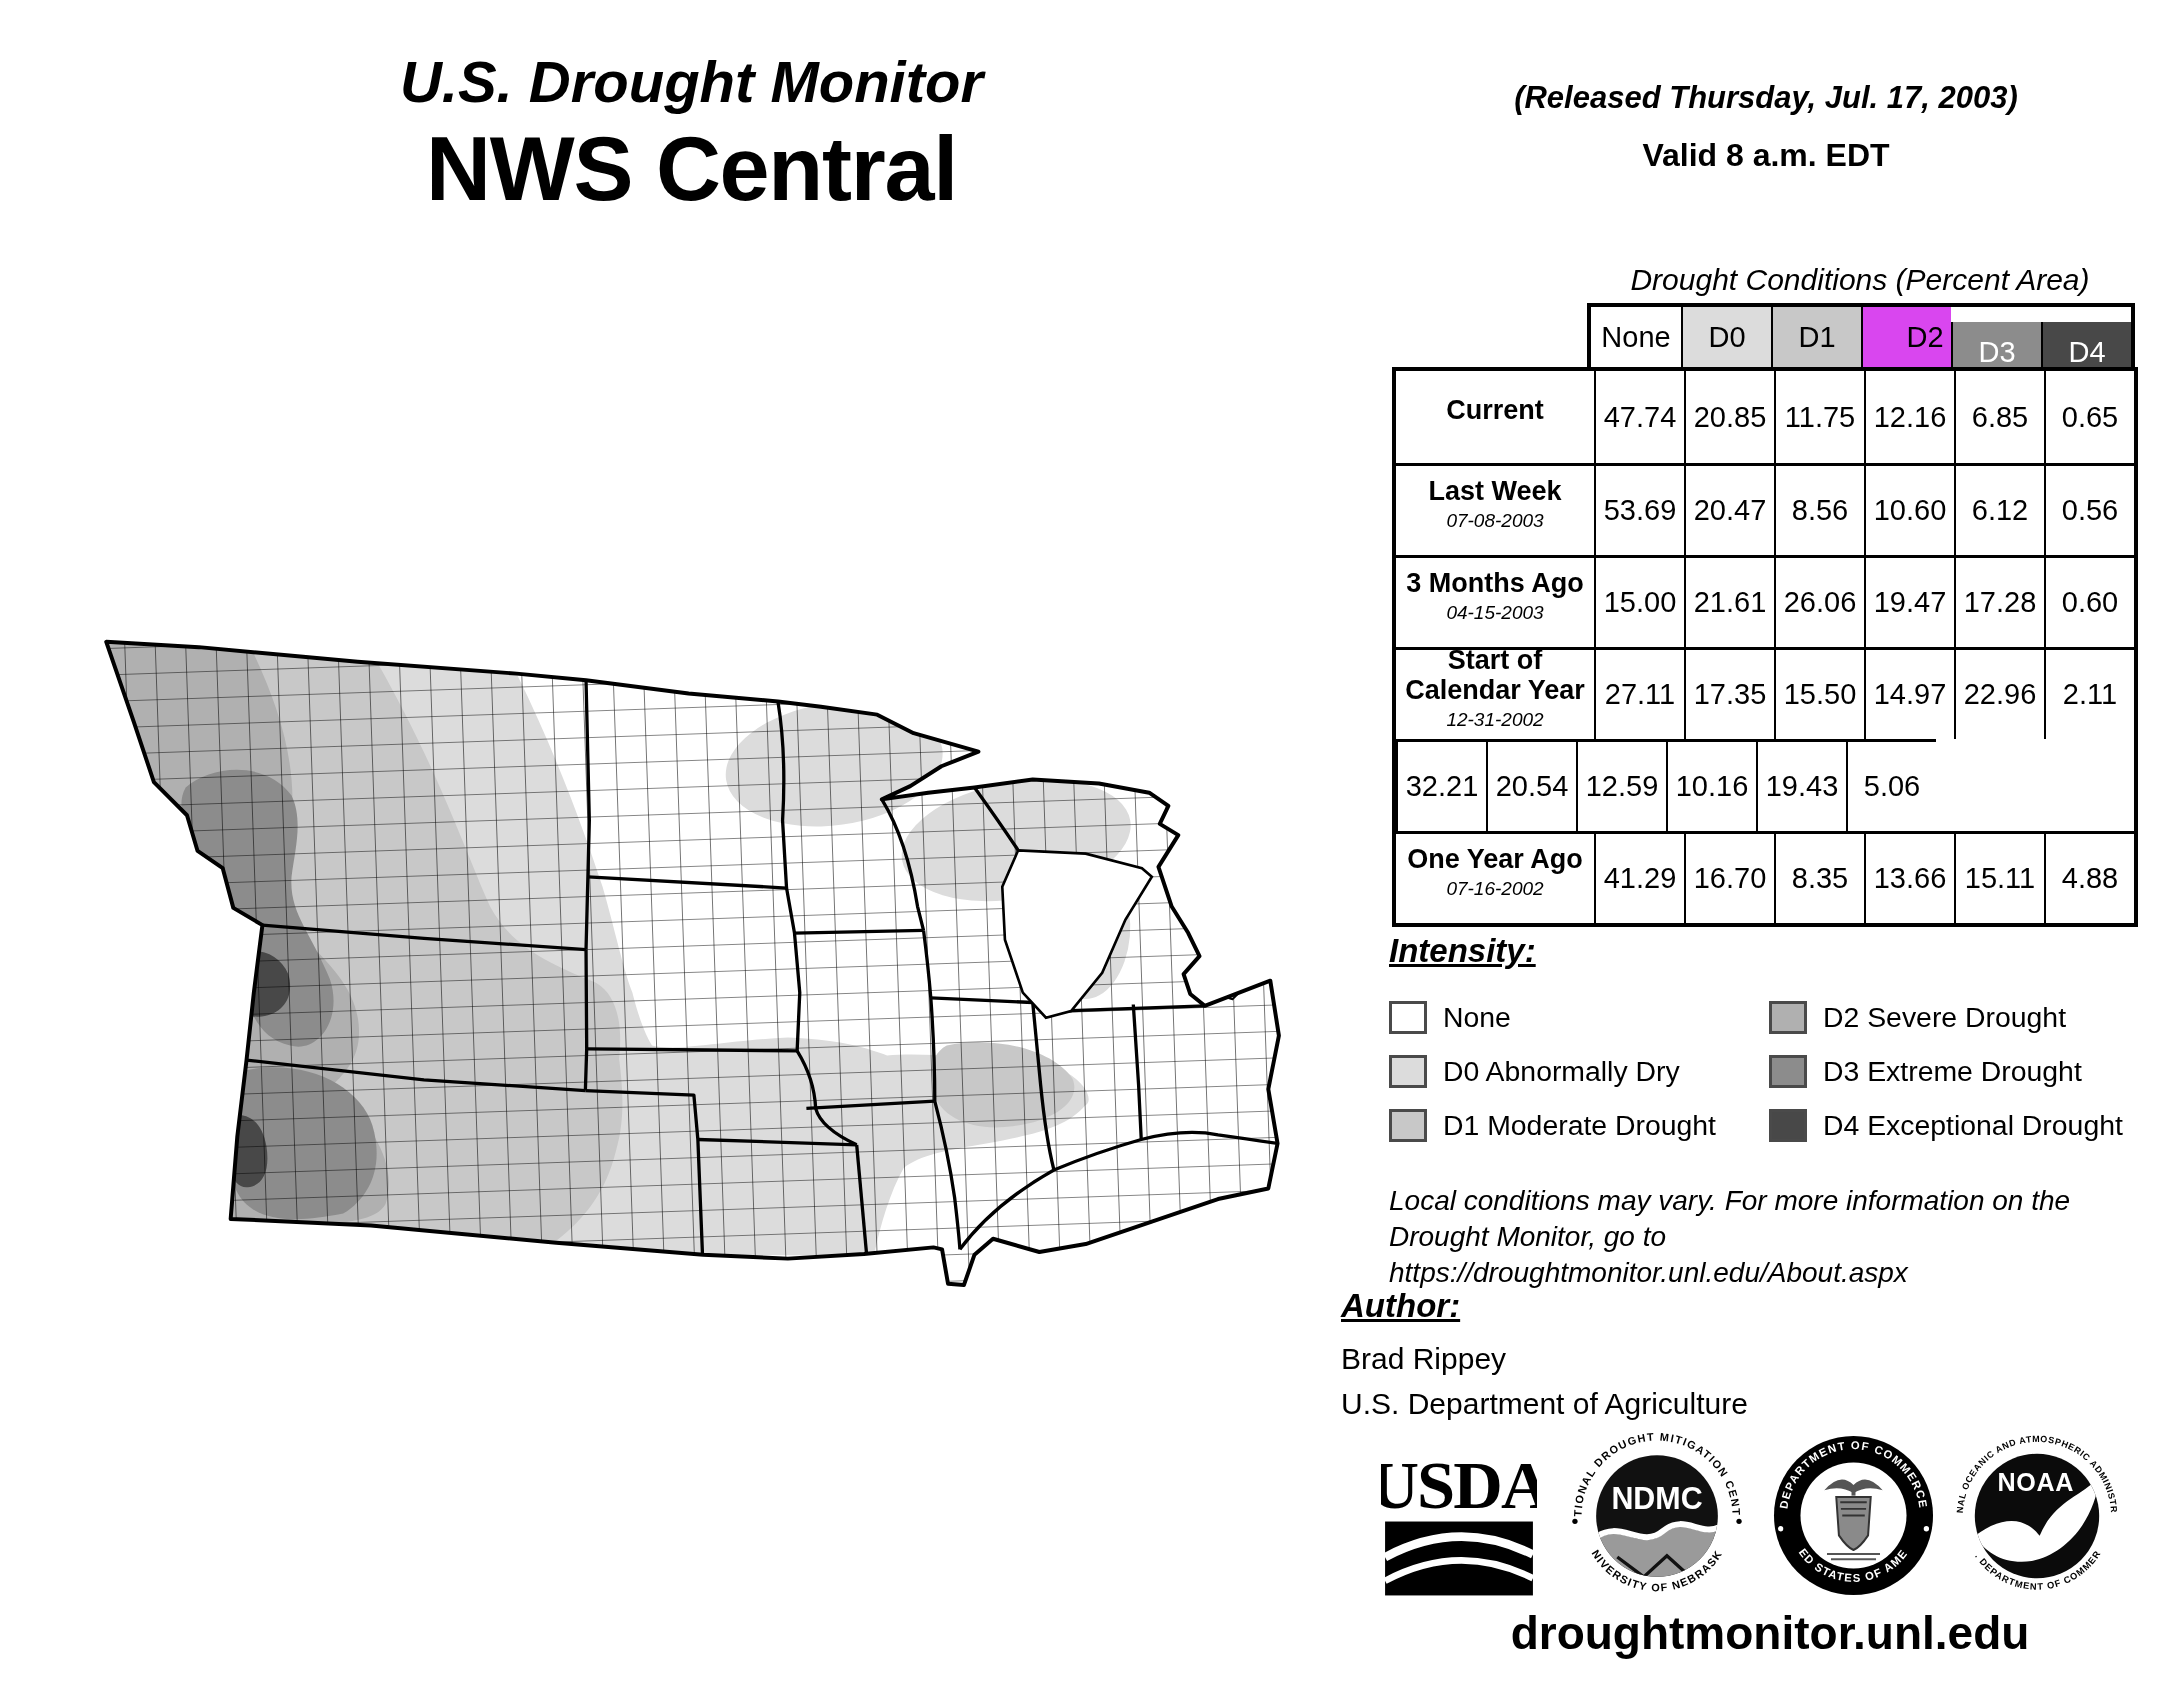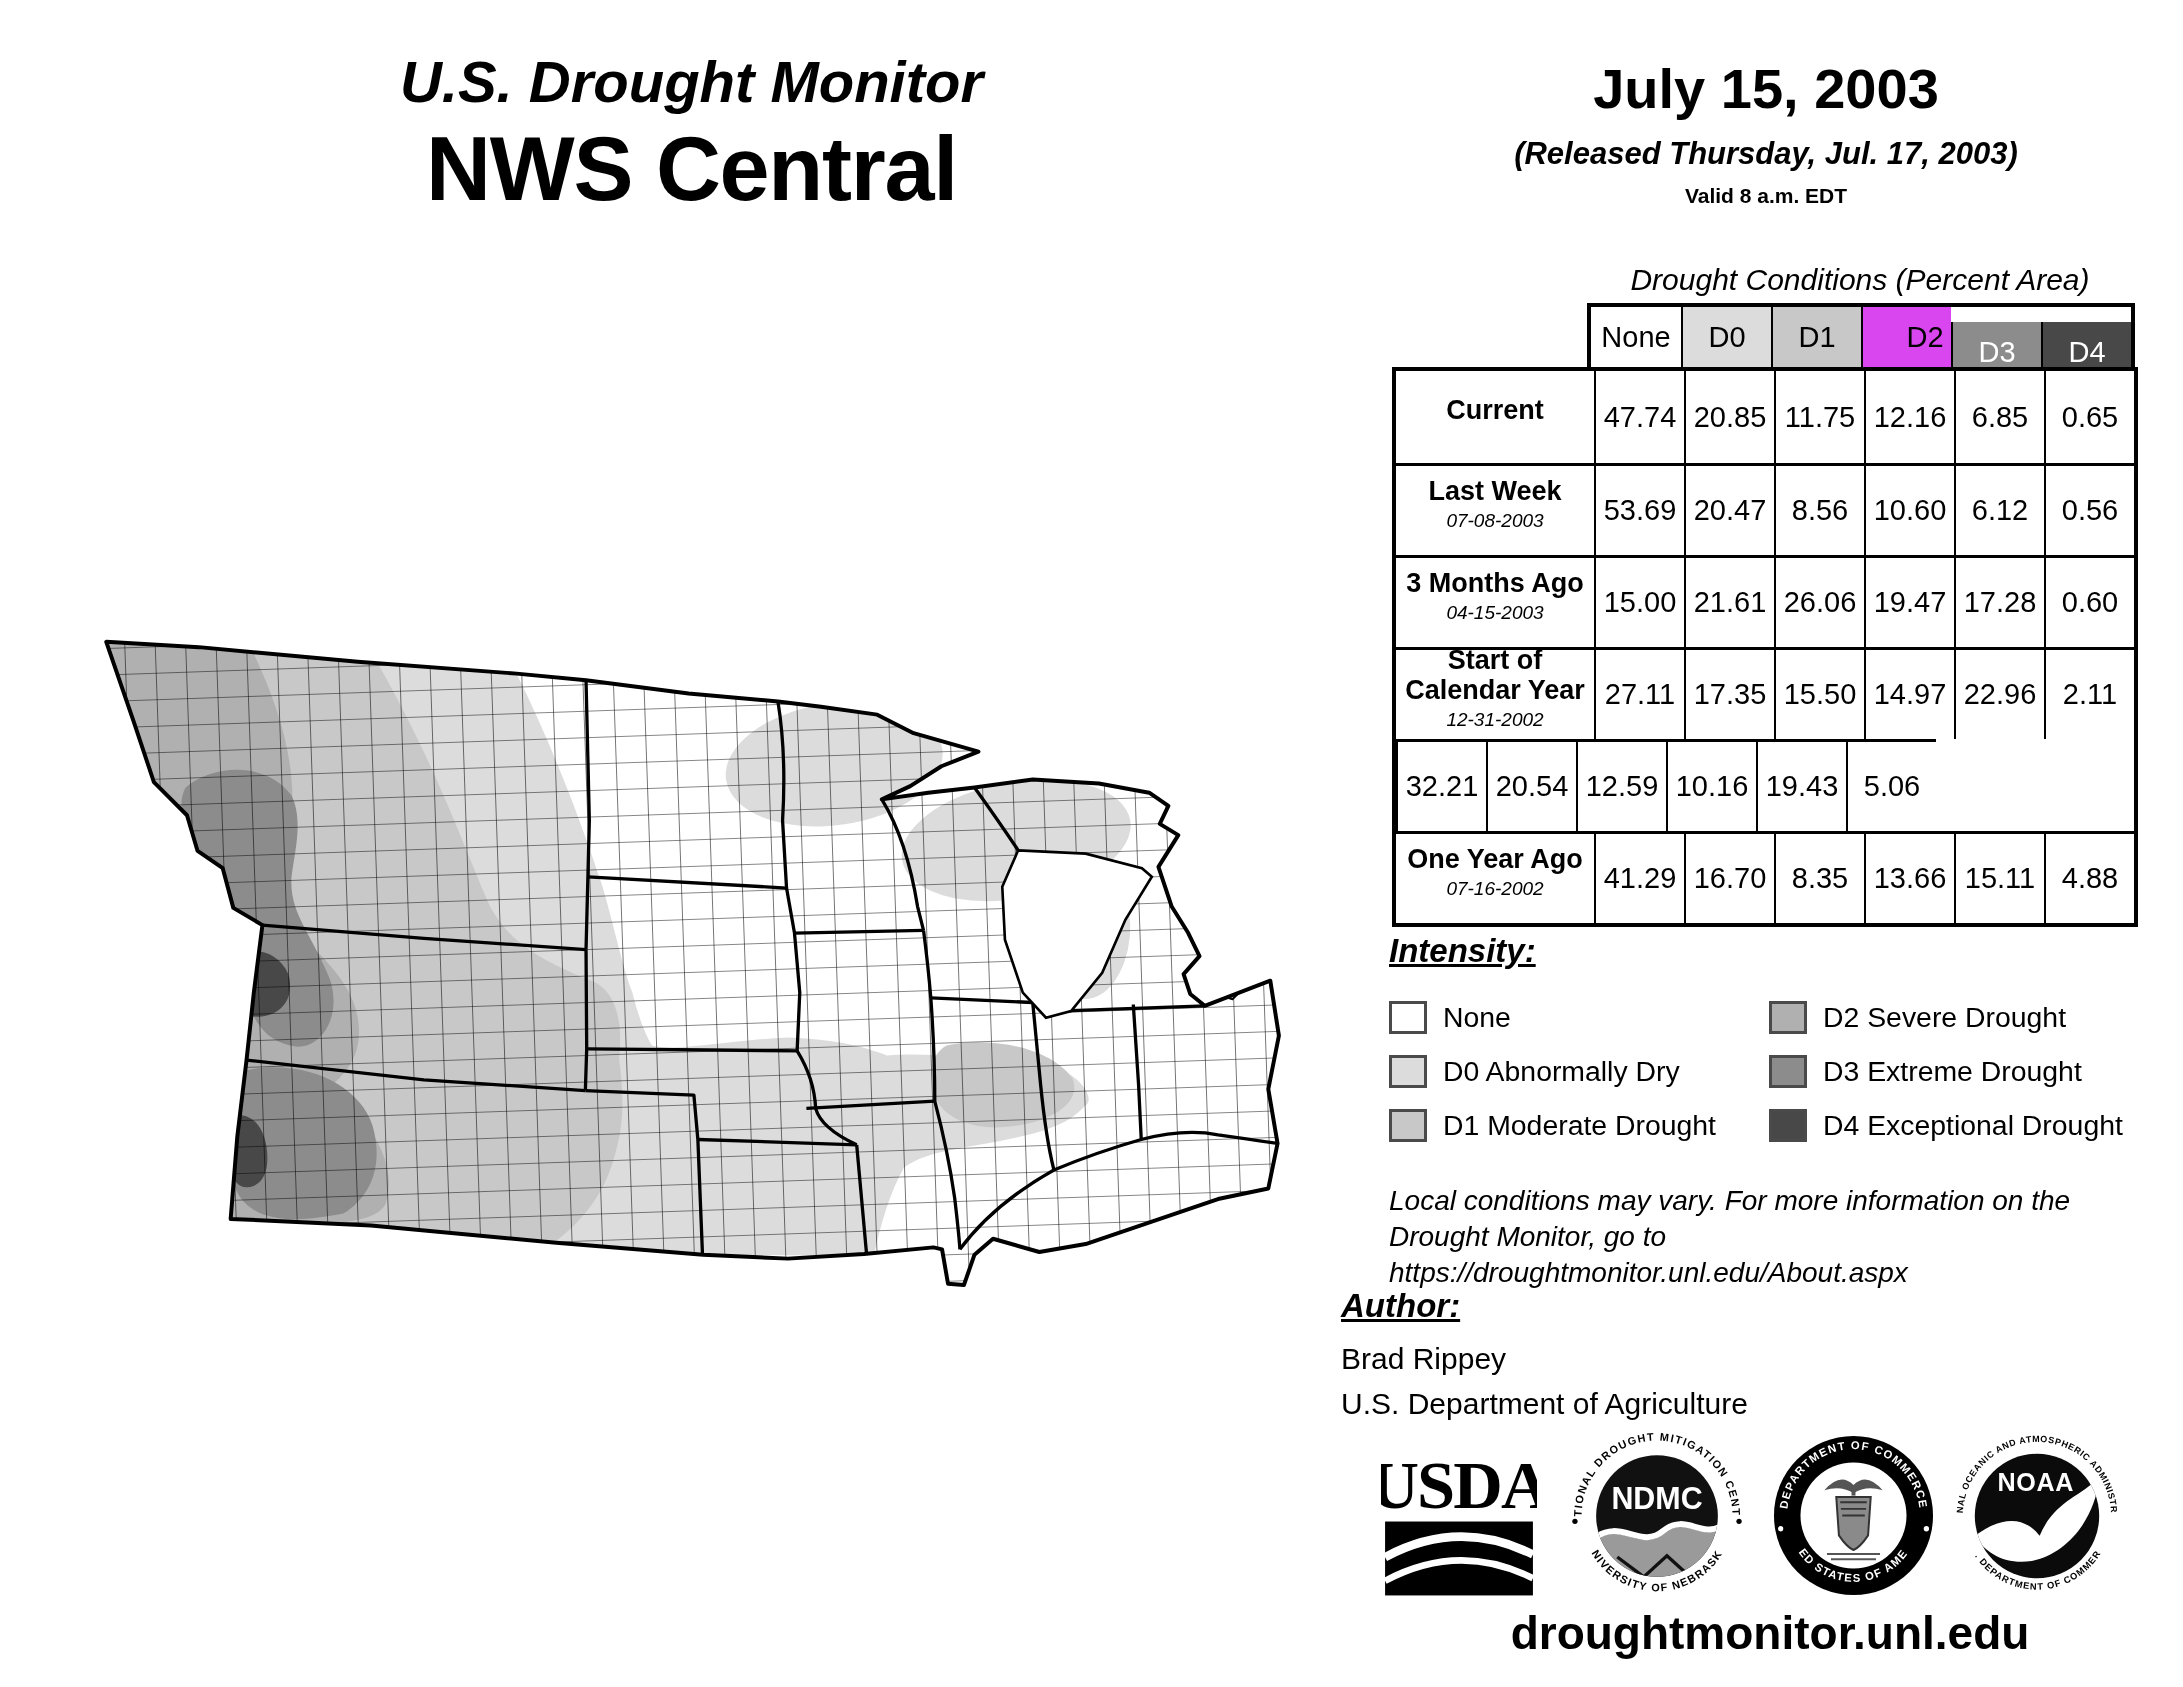--- a/index.html
+++ b/index.html
@@ -9,21 +9,21 @@
 
   
   #title-block{left:192px;top:52px;width:999px;text-align:center;}
   #title-line1{font-size:58px;font-weight:bold;font-style:italic;line-height:1.05;}
   #title-line2{font-size:90px;font-weight:bold;line-height:1.05;margin-top:9.3px;letter-spacing:-1.3px;}
 
   
   #date-block{left:1442px;top:61px;width:648px;text-align:center;}
   #date-main{font-size:56px;font-weight:bold;line-height:1.0;}
   #date-released{font-size:31px;font-weight:bold;font-style:italic;margin-top:18.5px;}
-  #date-valid{font-size:21px;font-weight:bold;margin-top:12px;}
+  #date-valid{font-size:32px;font-weight:bold;margin-top:21px;}
 
   
   #tbl-caption{left:1590px;top:263px;width:540px;text-align:center;
                font-size:30px;font-style:italic;}
   #tbl{left:1392px;top:303px;}
   #tbl-header{position:absolute;left:195px;top:0;display:flex;border:4px solid #000;background:#fff;}
   .hcell{box-sizing:border-box;width:90px;height:60px;border-left:2.6px solid #000;
          display:flex;align-items:center;justify-content:center;font-size:29px;}
   .hcell:first-child{border-left:none;}
   .hcell.light-text{color:#ffffff;margin-top:15px;}
@@ -63,21 +63,20 @@
 <body>
 
 <div id="canvas">
 
   <div class="abs" id="title-block">
     <div id="title-line1">U.S. Drought Monitor</div>
     <div id="title-line2">NWS Central</div>
   </div>
 
   <div class="abs" id="date-block">
-    <div id="date-main">July 15, 2003</div>
     <div id="date-released">(Released Thursday, Jul. 17, 2003)</div>
     <div id="date-valid">Valid 8 a.m. EDT</div>
   </div>
 
   <div class="abs" id="tbl-caption">Drought Conditions (Percent Area)</div>
 
   <div class="abs" id="tbl">
     <div id="tbl-header">
       <div class="hcell" style="background-color: rgb(255, 255, 255);">None</div>
       <div class="hcell" style="background-color: rgb(220, 220, 220);">D0</div>

